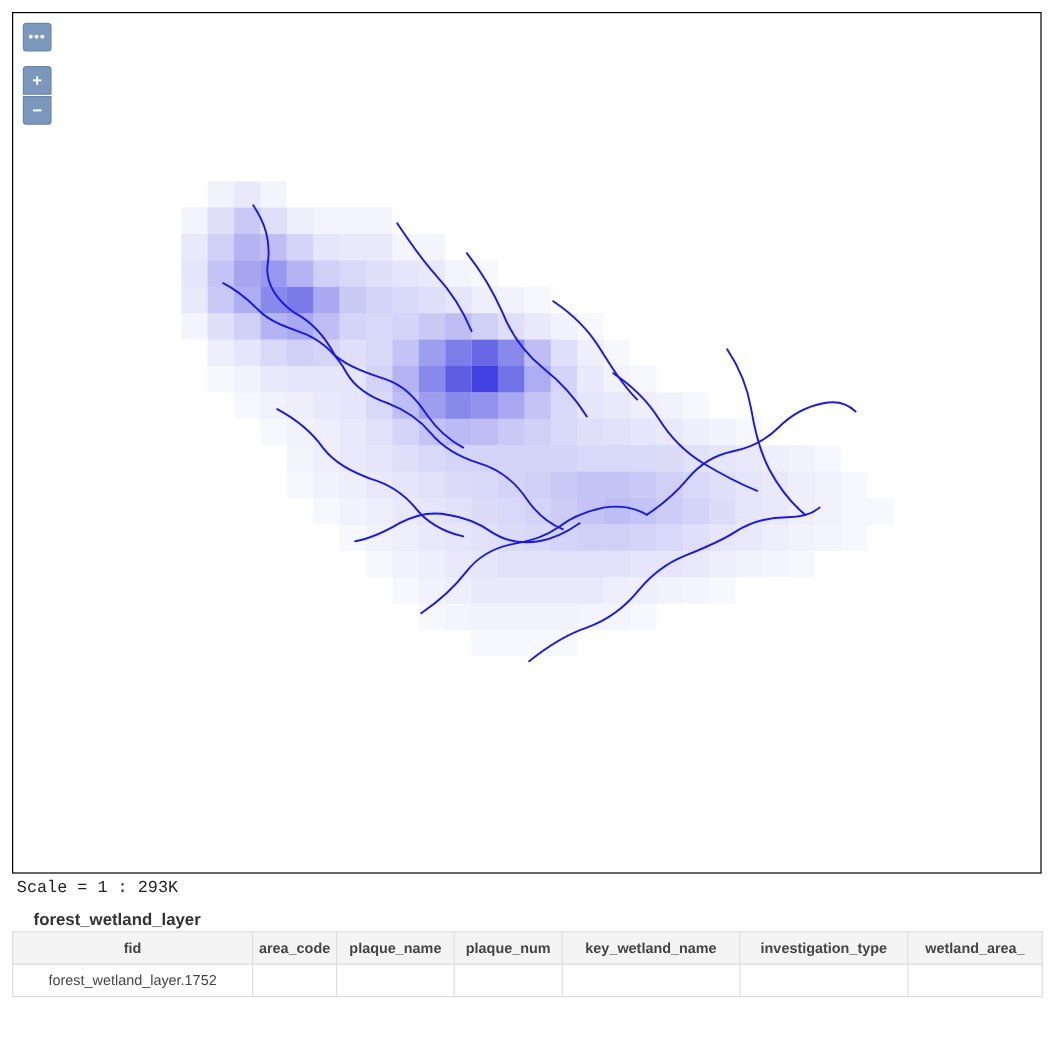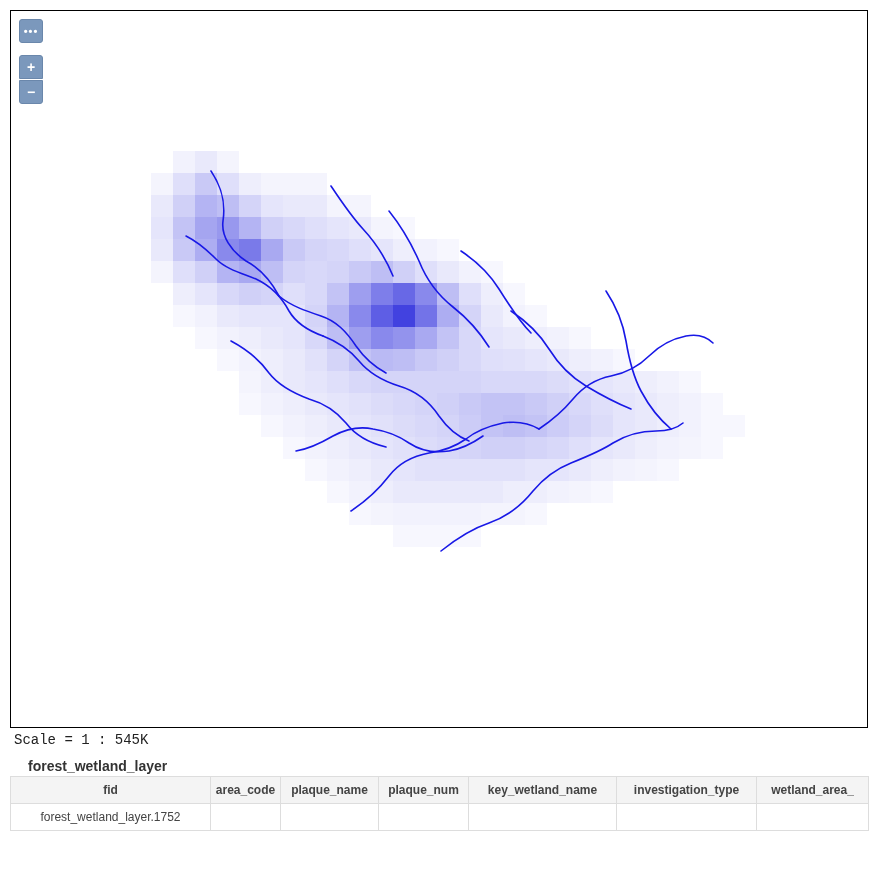--- a/index.html
+++ b/index.html
@@ -394,21 +394,21 @@
         <path d="M528,418 C540,410 552,400 562,388 C572,376 585,368 600,365 C615,362 628,355 638,345 C648,335 660,328 675,325 C685,323 695,325 702,332" fill="none" stroke="#1818e6" stroke-width="1.6" stroke-linecap="round"></path>
         <path d="M595,280 C605,295 612,312 615,330 C618,348 622,365 630,380 C638,395 648,408 660,418" fill="none" stroke="#1818e6" stroke-width="1.6" stroke-linecap="round"></path>
         <path d="M500,300 C515,310 528,322 538,338 C548,354 560,366 575,375 C590,384 605,392 620,398" fill="none" stroke="#1818e6" stroke-width="1.6" stroke-linecap="round"></path>
         <path d="M450,240 C465,250 478,262 488,278 C498,294 508,310 520,322" fill="none" stroke="#1818e6" stroke-width="1.6" stroke-linecap="round"></path>
         <path d="M378,200 C390,215 400,232 408,250 C416,270 428,285 442,296 C456,307 468,320 478,336" fill="none" stroke="#1818e6" stroke-width="1.6" stroke-linecap="round"></path>
         <path d="M320,175 C330,190 340,205 352,218 C365,232 375,248 382,265" fill="none" stroke="#1818e6" stroke-width="1.6" stroke-linecap="round"></path>
       </svg>
   </div>
 </div>
 
-<div class="scale-text">Scale = 1 : 545K</div>
+<div class="scale-text">Scale = 1 : 293K</div>
 
 <div class="layer-title">forest_wetland_layer</div>
 
 <table class="data-table">
   <thead>
     <tr>
       <th class="col-fid">fid</th>
       <th class="col-area">area_code</th>
       <th class="col-pname">plaque_name</th>
       <th class="col-pnum">plaque_num</th>

